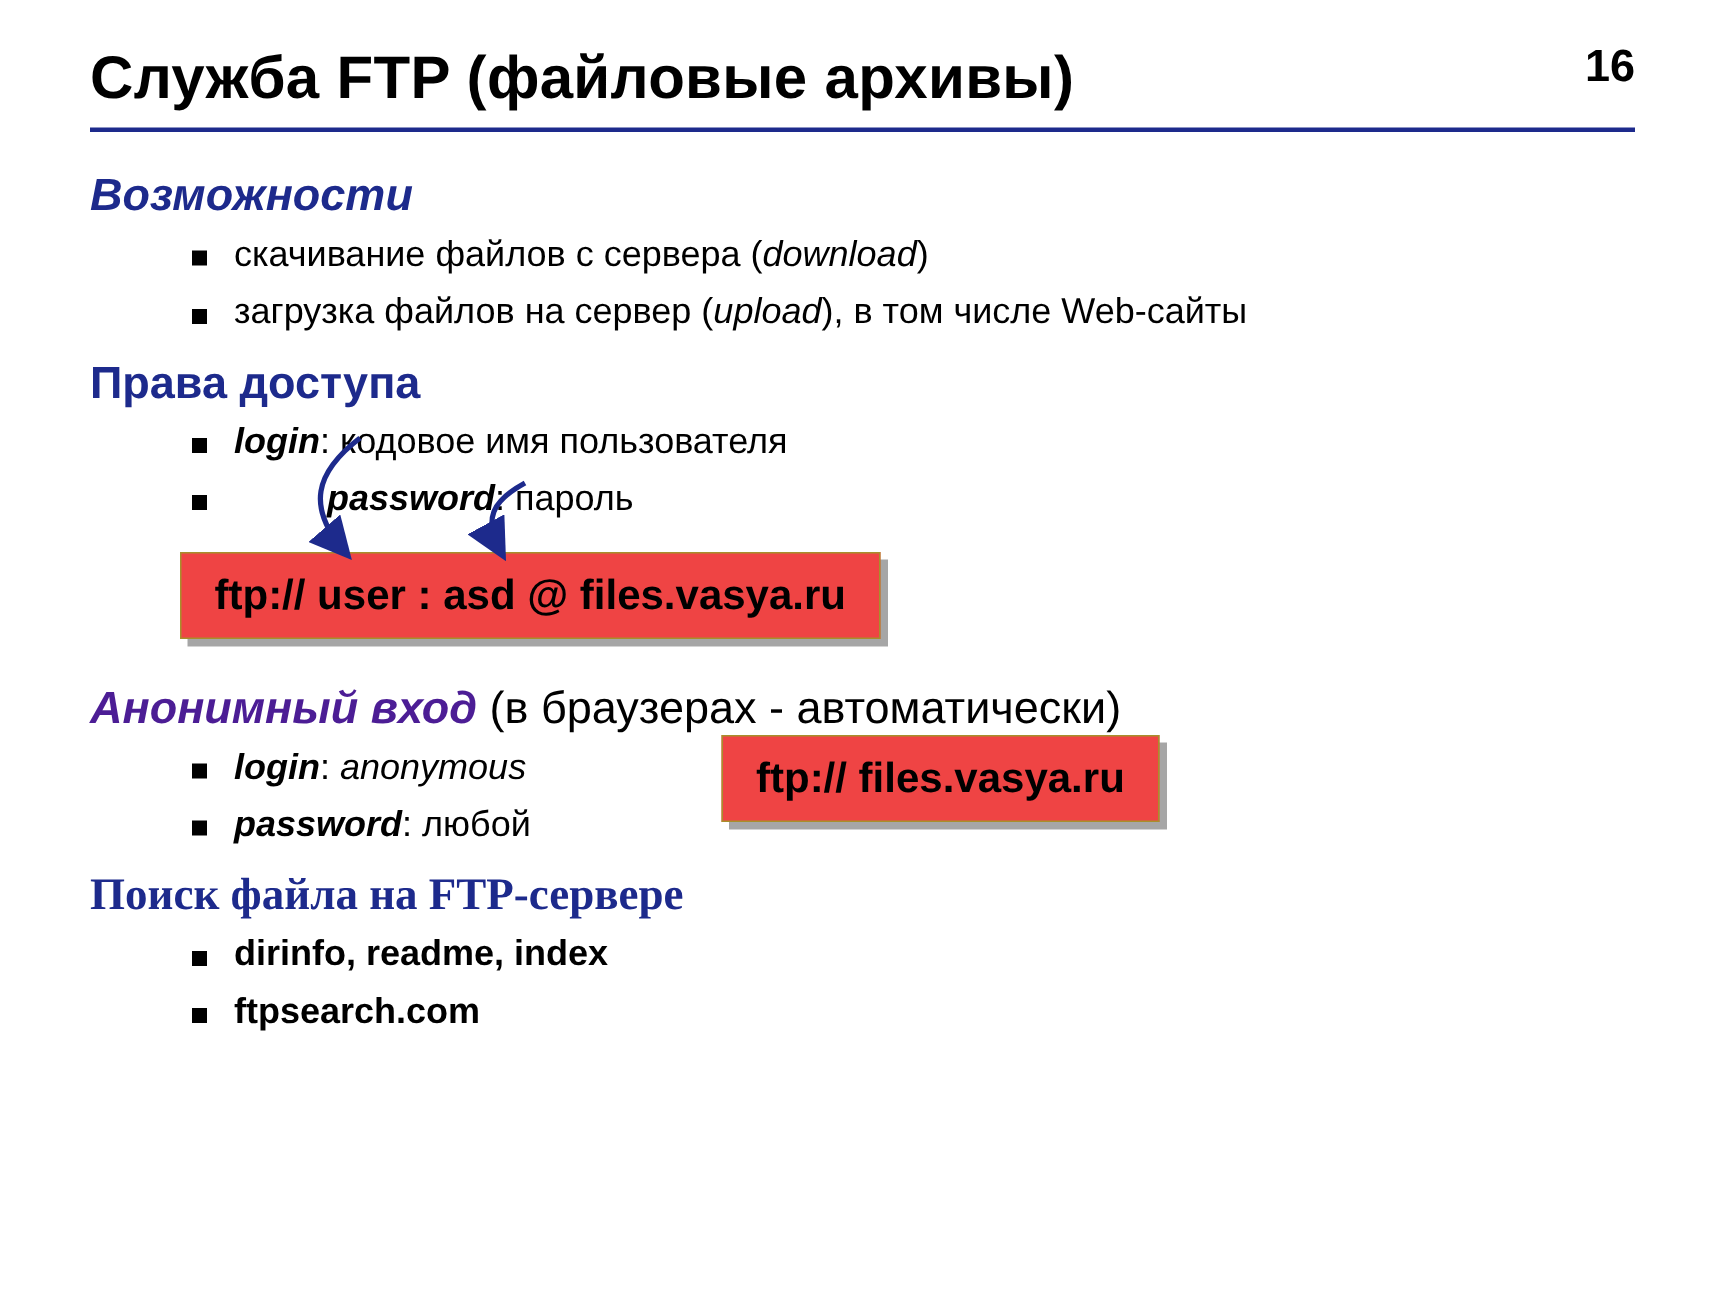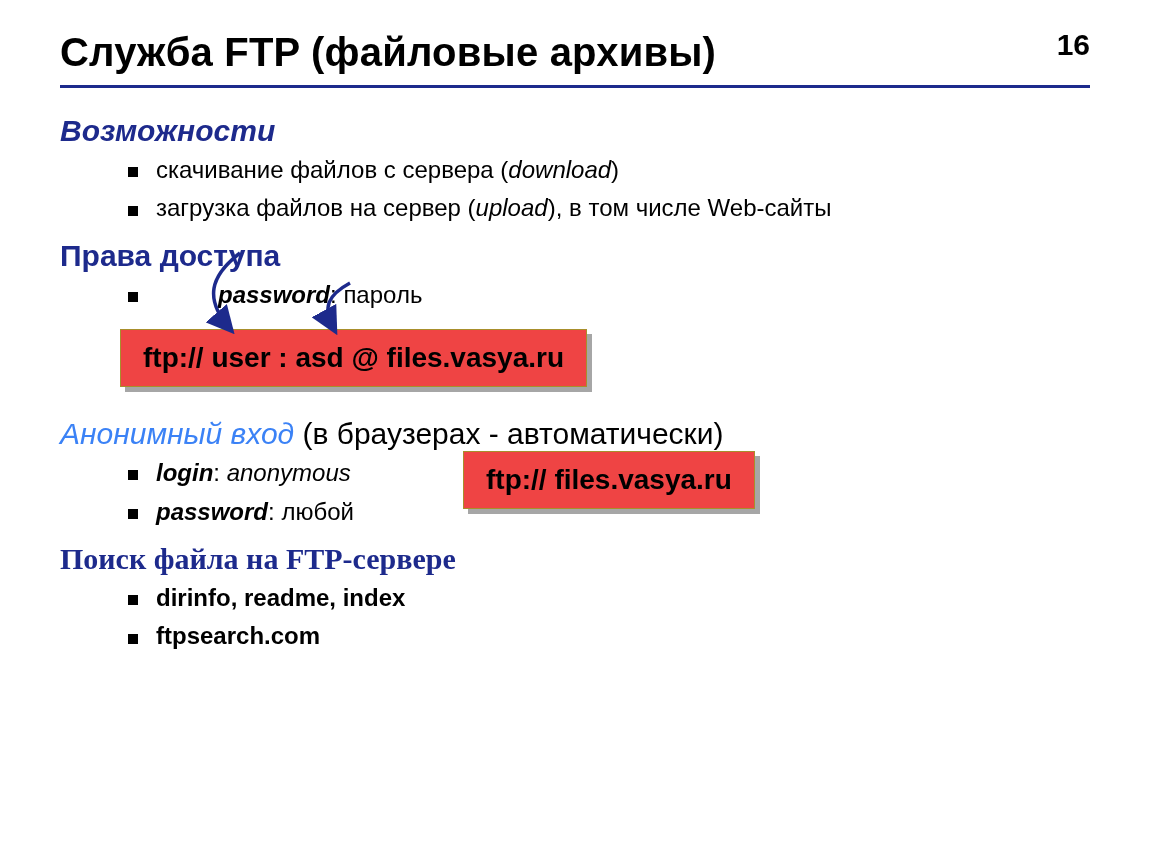--- a/index.html
+++ b/index.html
@@ -79,34 +79,34 @@
     padding: 12px 22px;
     white-space: nowrap;
   }
   .callout1-wrap {
     position: relative;
     margin: 18px 0 20px 60px;
     height: 68px;
   }
   .callout2 {
     position: absolute;
-    left: 403px;
+    left: 421px;
     top: -6px;
   }
   .anon-block {
     position: relative;
   }
   svg.arrow {
     position: absolute;
     overflow: visible;
     pointer-events: none;
   }
   .sec-anon-title .blue {
-    color: #3b82f6;
-    font-weight: normal;
+    color: #4c1d95;
+    font-weight: bold;
     font-style: italic;
   }
   .sec-anon-title {
     font-size: 30px;
     margin-top: 4px;
   }
 </style>
 </head>
 <body>
 
@@ -124,20 +124,23 @@
     <li>
       <span>скачивание файлов c сервера (</span><span class="em">download</span><span>)</span>
     </li>
     <li>
       <span>загрузка файлов на сервер (</span><span class="em">upload</span><span>), в том числе Web-сайты</span>
     </li>
   </ul>
 
   <div class="section-title">Права доступа</div>
   <ul class="bullets" style="margin-bottom:4px;">
+    <li>
+      <span class="bld em">login</span><span>: </span><span>кодовое имя пользователя</span>
+    </li>
     <li style="padding-left:90px;">
       <span class="bld em">password</span><span>: </span><span>пароль</span>
     </li>
   </ul>
 
   <div class="callout1-wrap">
     <div class="callout">ftp:// user : asd @ files.vasya.ru</div>
 
     
     <svg class="arrow" style="left:50px; top:-78px;" width="120" height="90">

